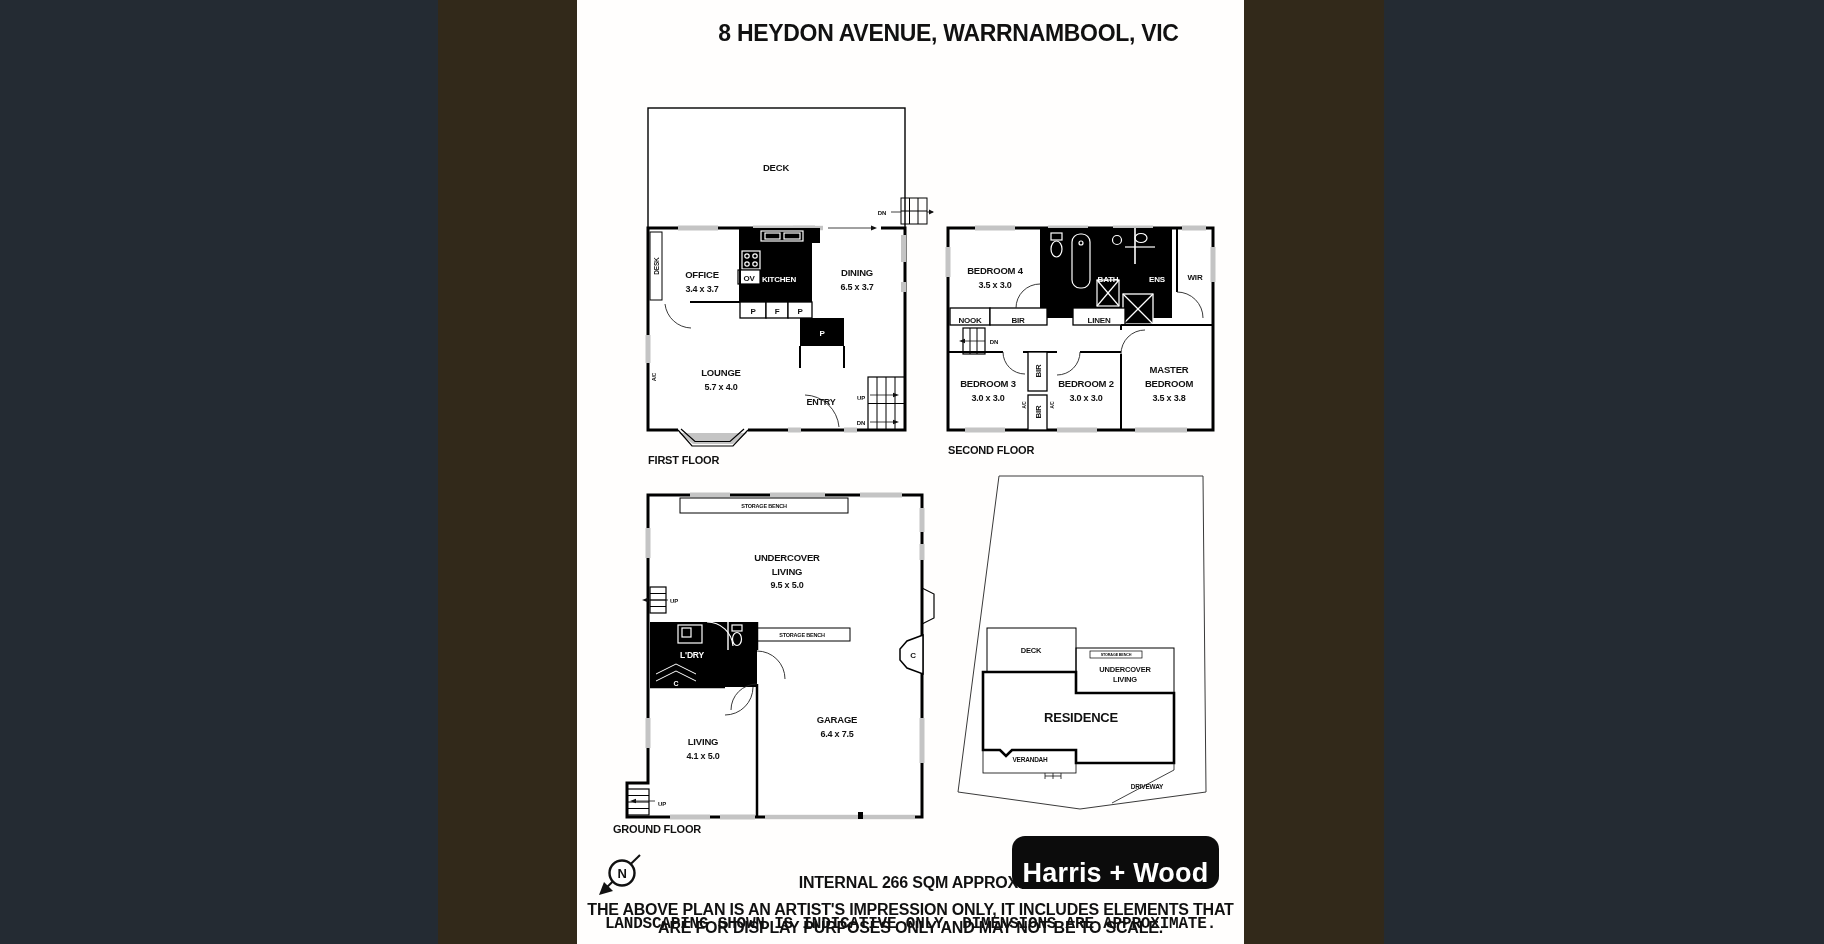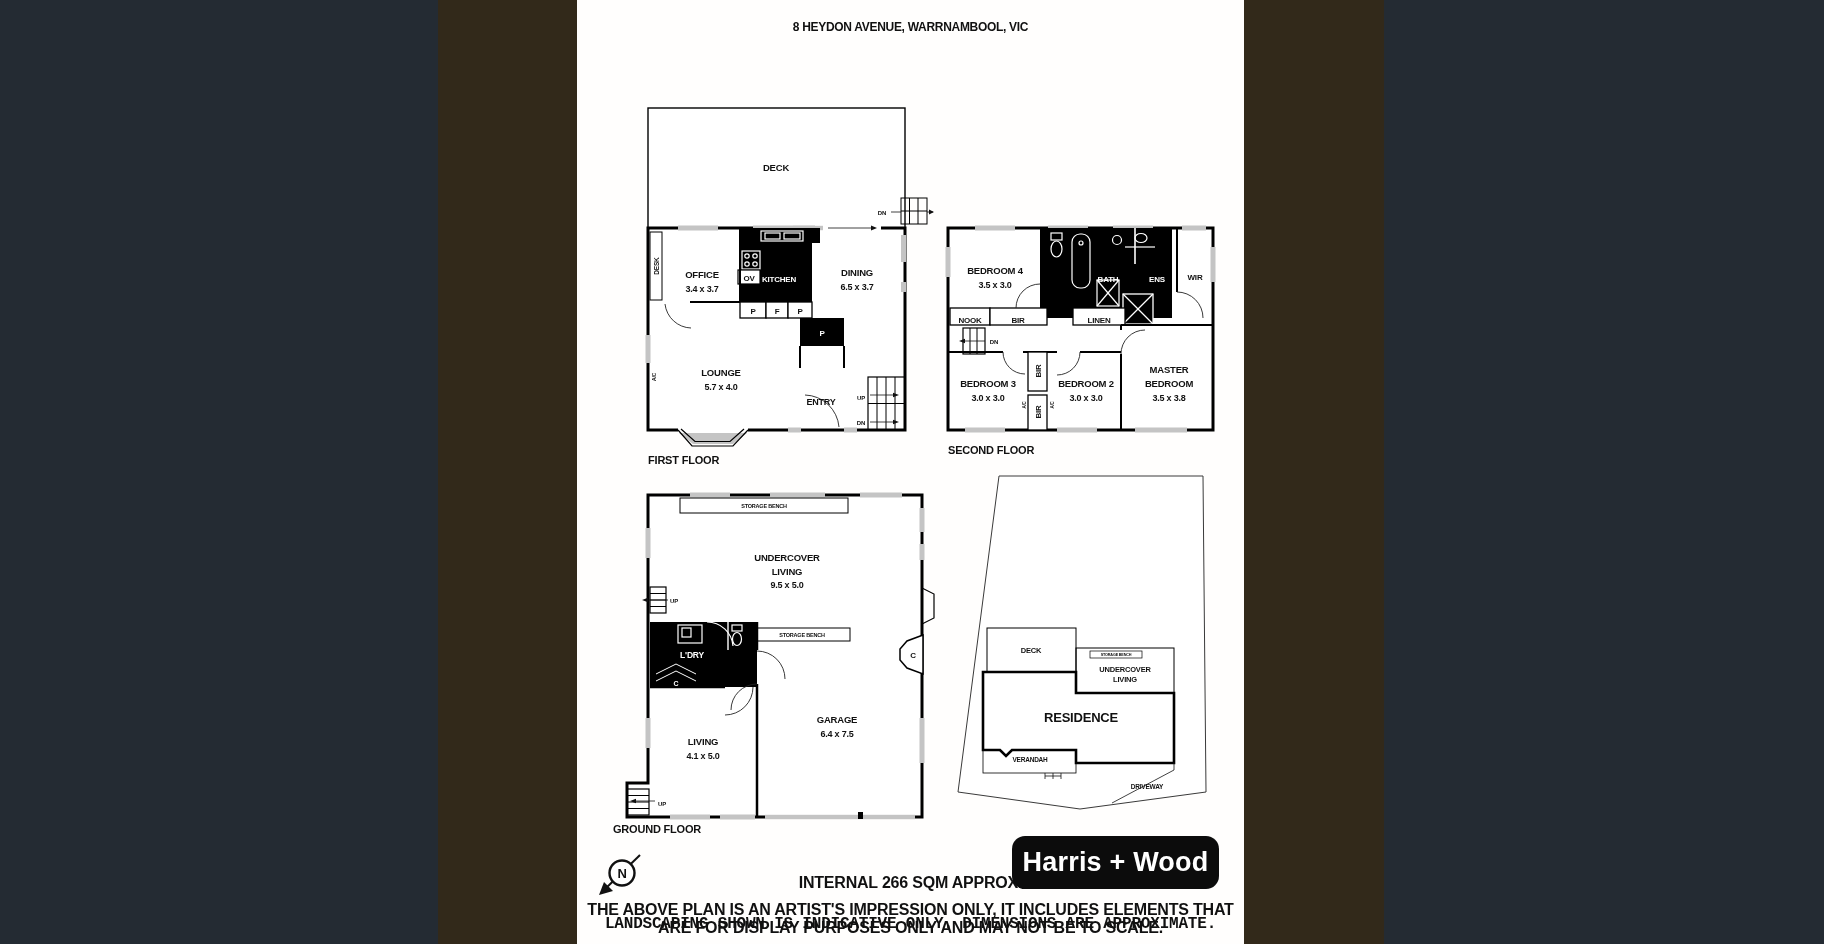--- a/index.html
+++ b/index.html
@@ -1,22 +1,22 @@
 <!DOCTYPE html>
 <html><head>
 <meta charset="utf-8">
 <style>
   html,body{margin:0;padding:0;width:1824px;height:944px;overflow:hidden;background:#242b33;font-family:"Liberation Sans",sans-serif;}
   .band{position:absolute;top:0;height:944px;background:#32291a;}
   .paper{position:absolute;top:0;left:577px;width:667px;height:944px;background:#fffefd;}
-  .title{position:absolute;left:0;top:20px;width:100%;text-align:center;font-size:12px;font-weight:bold;color:#111;letter-spacing:-0.3px;}
+  .title{position:absolute;left:0;top:20px;width:100%;text-align:center;font-size:23px;font-weight:bold;color:#111;letter-spacing:-0.3px;padding-left:38px;}
   .plan{position:absolute;}
   .internal{position:absolute;left:0;top:874px;width:100%;text-align:center;font-size:16px;font-weight:bold;color:#111;letter-spacing:-0.2px;}
   .disc{position:absolute;left:0;width:100%;text-align:center;font-weight:bold;color:#111;font-size:16px;letter-spacing:-0.2px;}
-  .logo{position:absolute;left:435px;top:836px;width:207px;height:53px;background:#0c0c0c;border-radius:13px;display:flex;align-items:center;justify-content:center;}
+  .logo{position:absolute;left:435px;top:836px;width:207px;height:53px;background:#0c0c0c;border-radius:13px;display:flex;align-items:flex-end;justify-content:center;}
   .logo span{color:#fff;font-size:27px;font-weight:bold;letter-spacing:0.2px;}
   
   svg text{font-family:"Liberation Sans",sans-serif;font-weight:bold;fill:#111;text-anchor:middle;letter-spacing:-0.2px;}
   .s13{font-size:13px}.s11{font-size:11px}.s95{font-size:9.5px}.s9{font-size:9px}.s85{font-size:8.5px}
   .s8{font-size:8px}.s75{font-size:7.5px}.s7{font-size:7px}.s65{font-size:6.5px}.s6{font-size:6px}
   .s55{font-size:5.5px}.s5{font-size:5px}.s45{font-size:4.5px}.s38{font-size:3.8px}
   .wht{fill:#fff}.left{text-anchor:start}
   .w3{stroke:#000;stroke-width:3;fill:#fff}
   .w25{stroke:#000;stroke-width:2.5;fill:none}
   .w2{stroke:#000;stroke-width:2;fill:none}

